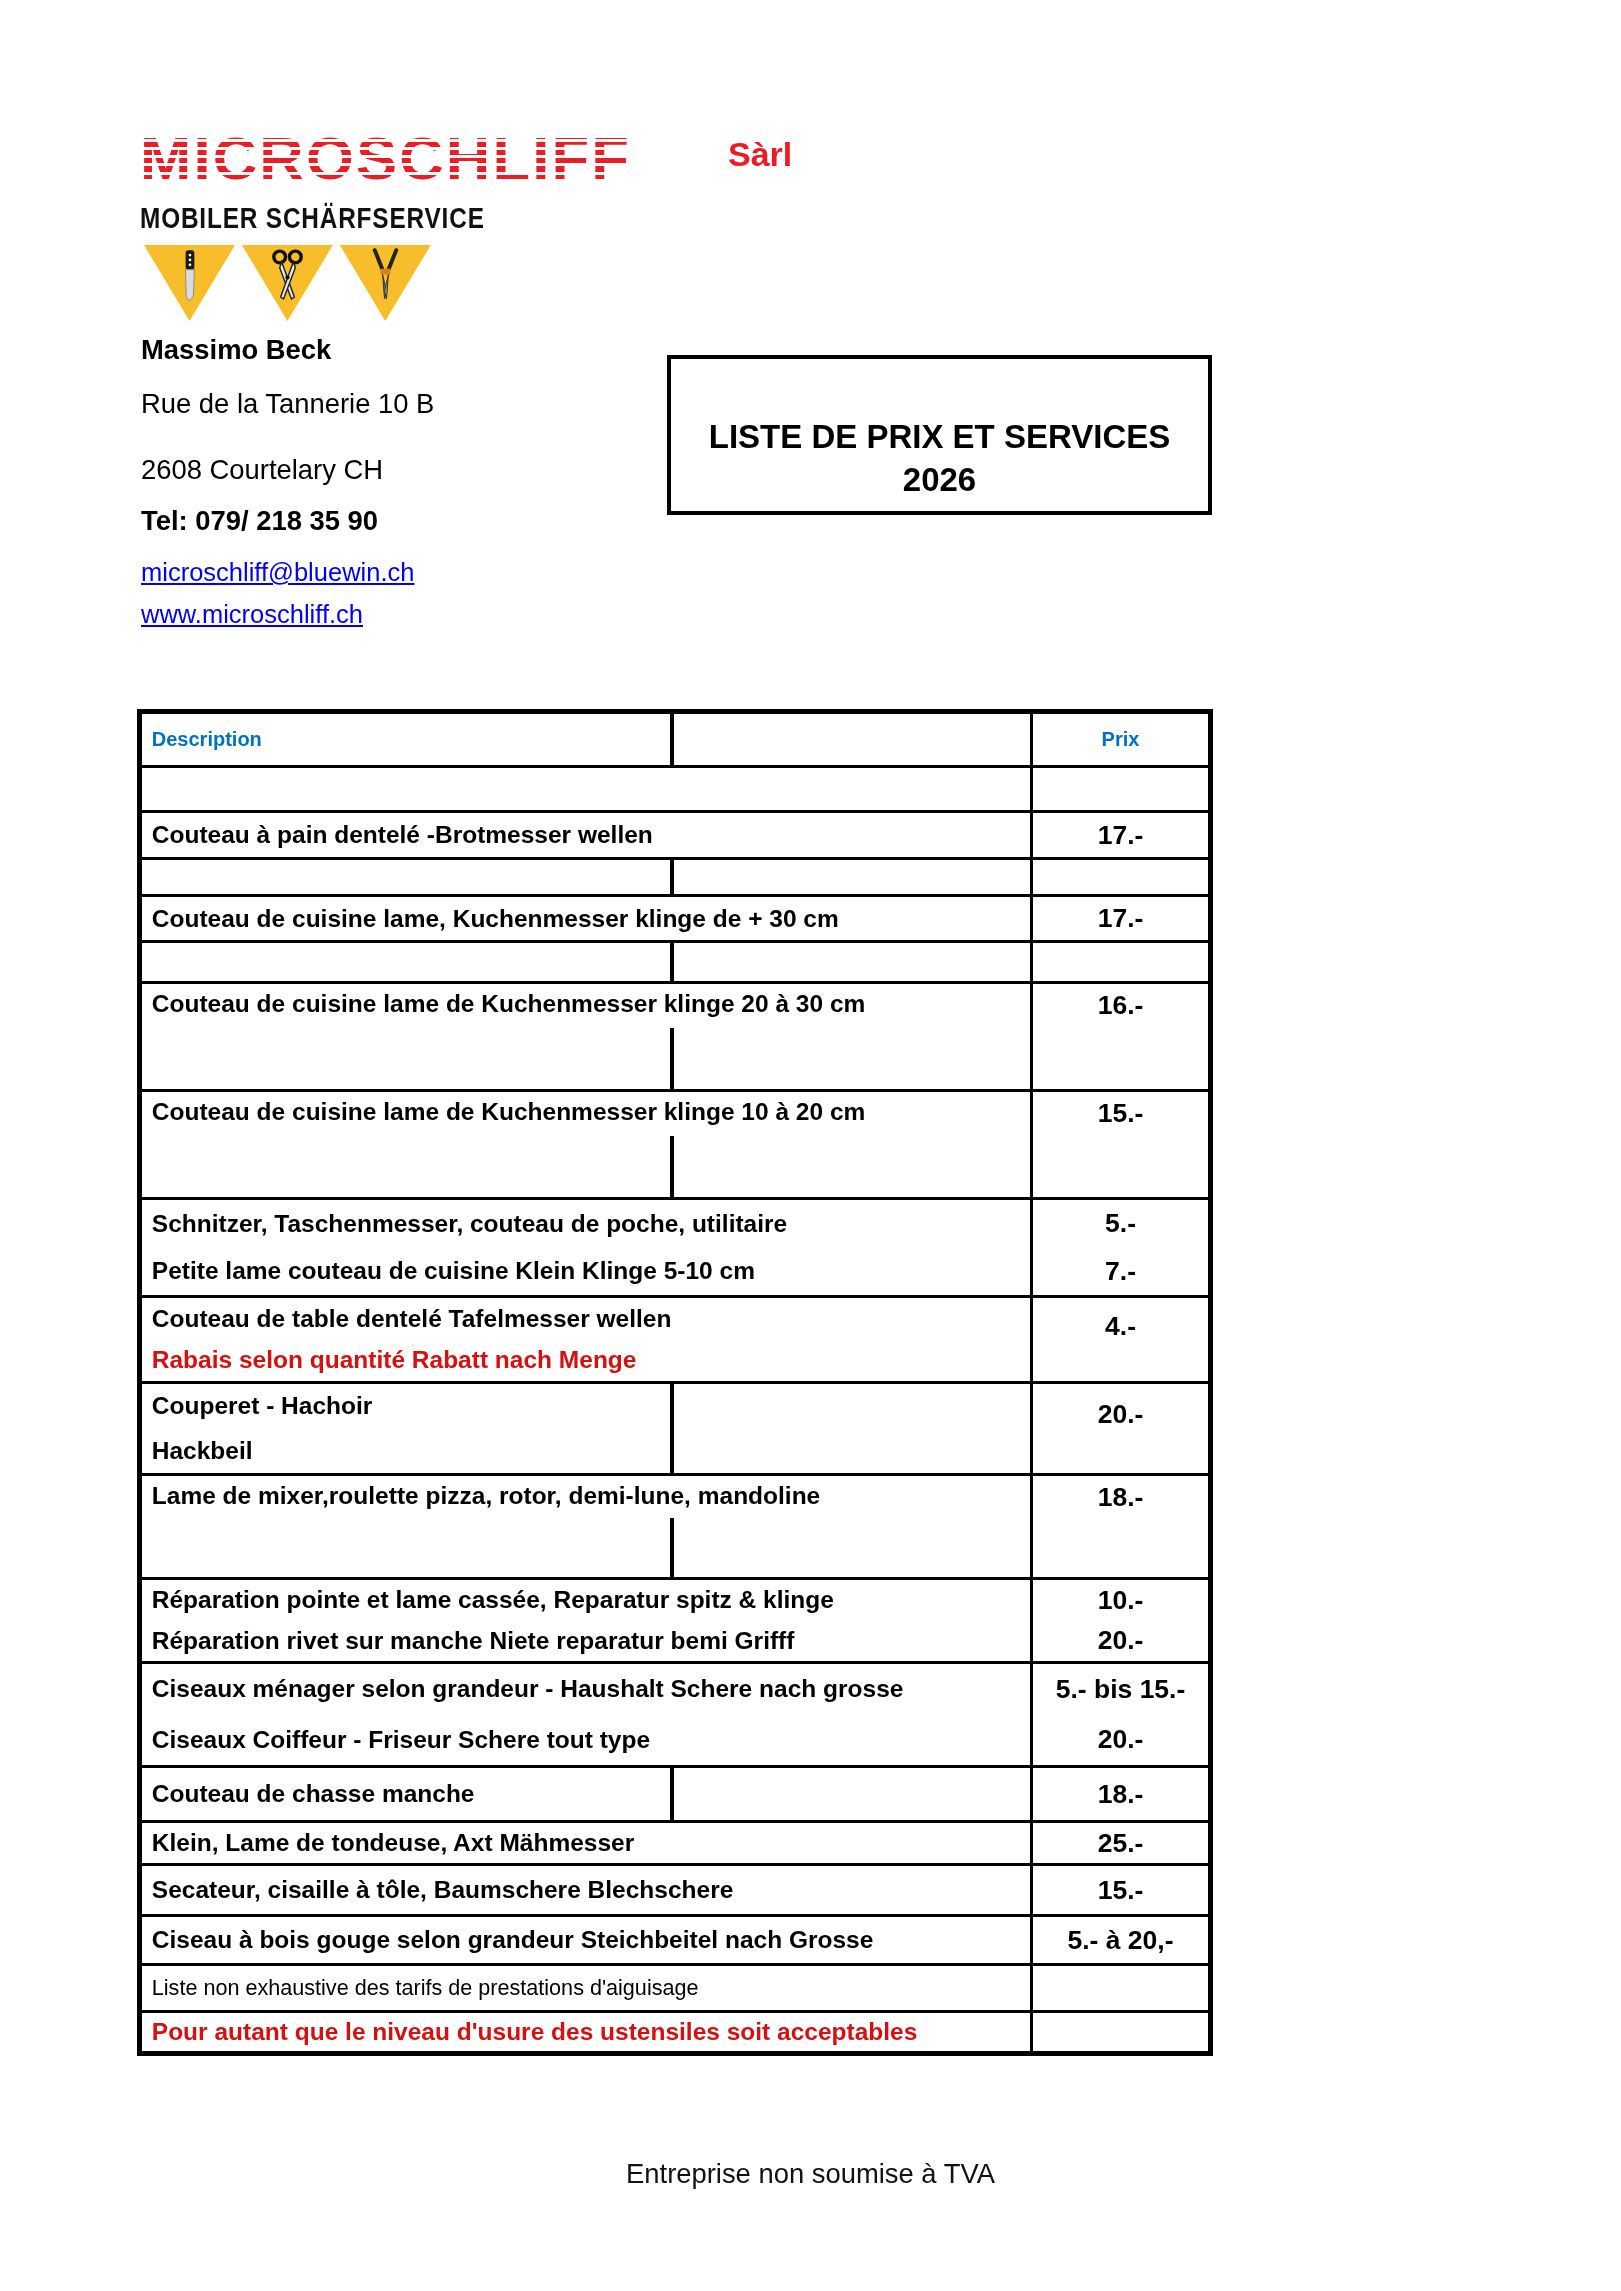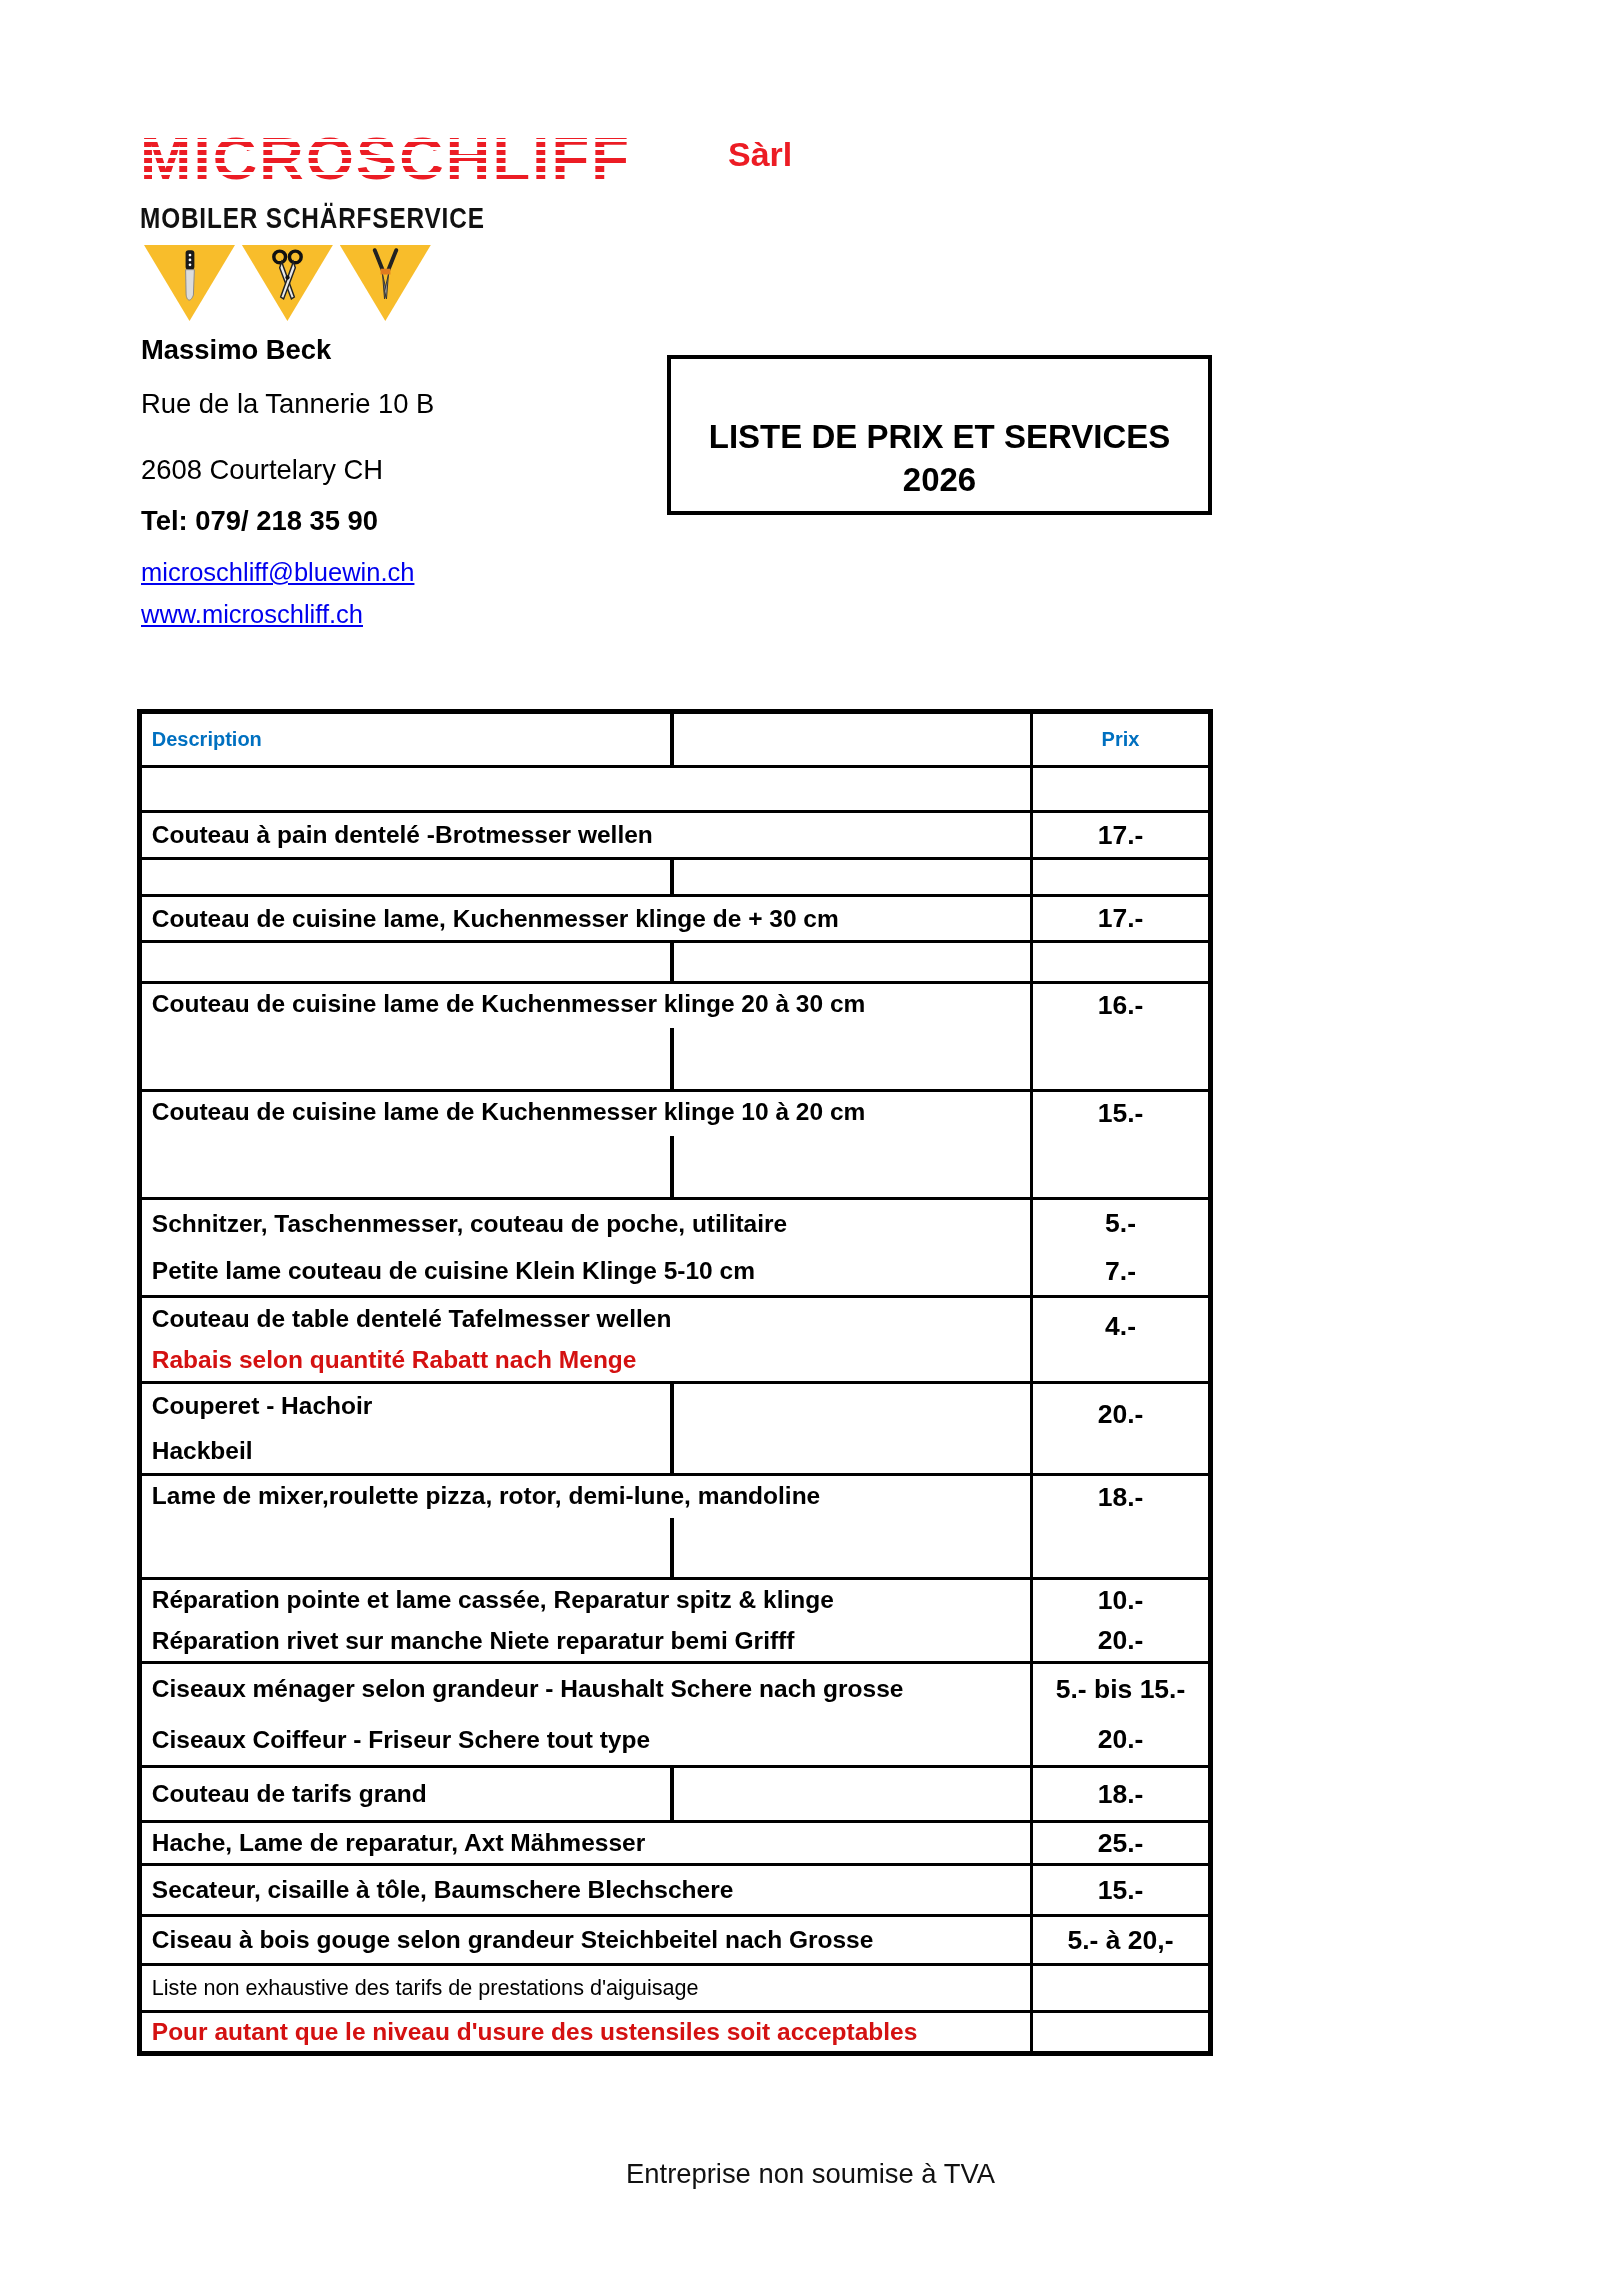--- a/index.html
+++ b/index.html
@@ -271,31 +271,31 @@
         <div class="dtxt">Ciseaux Coiffeur  - Friseur Schere tout type</div>
       </div>
       <div class="cprice two">
         <div class="ptxt">5.- bis 15.-</div>
         <div class="ptxt">20.-</div>
       </div>
     </div>
 
     <div class="prow" style="height:55px">
       <div class="cdesc">
-        <div class="dtxt">Couteau de tarifs grand</div>
+        <div class="dtxt">Couteau de chasse manche</div>
       </div>
       <div class="mid"></div>
       <div class="cprice">
         <div class="ptxt">18.-</div>
       </div>
     </div>
 
     <div class="prow" style="height:43px">
       <div class="cdesc">
-        <div class="dtxt">Hache, Lame de reparatur, Axt  Mähmesser</div>
+        <div class="dtxt">Klein, Lame de tondeuse, Axt  Mähmesser</div>
       </div>
       <div class="cprice">
         <div class="ptxt">25.-</div>
       </div>
     </div>
 
     <div class="prow" style="height:51px">
       <div class="cdesc">
         <div class="dtxt">Secateur, cisaille à tôle, Baumschere  Blechschere</div>
       </div>

